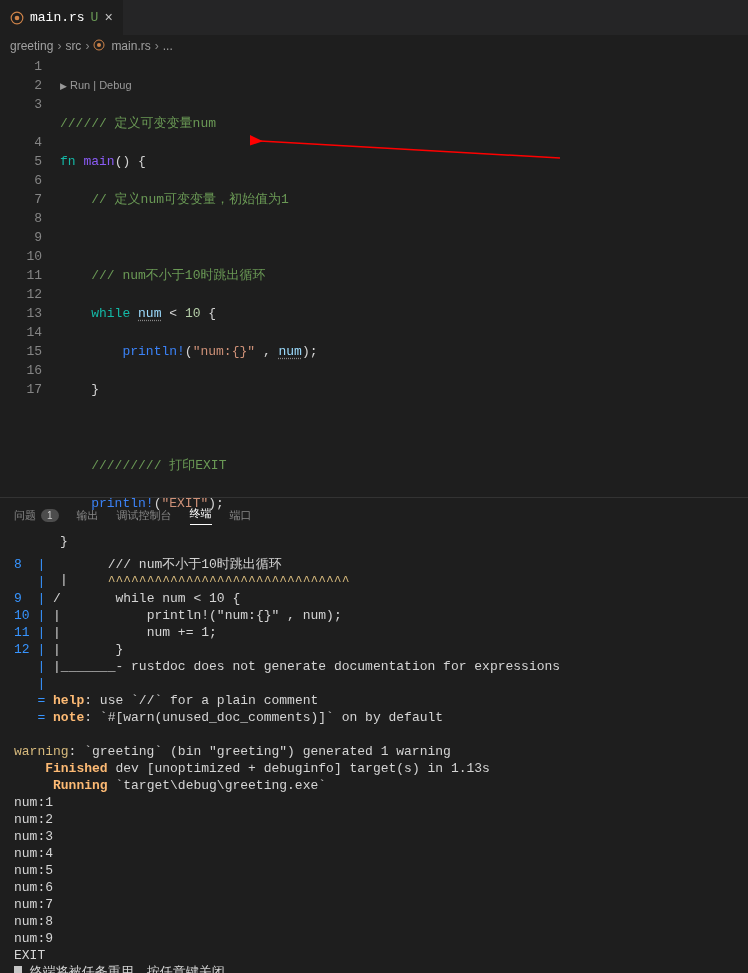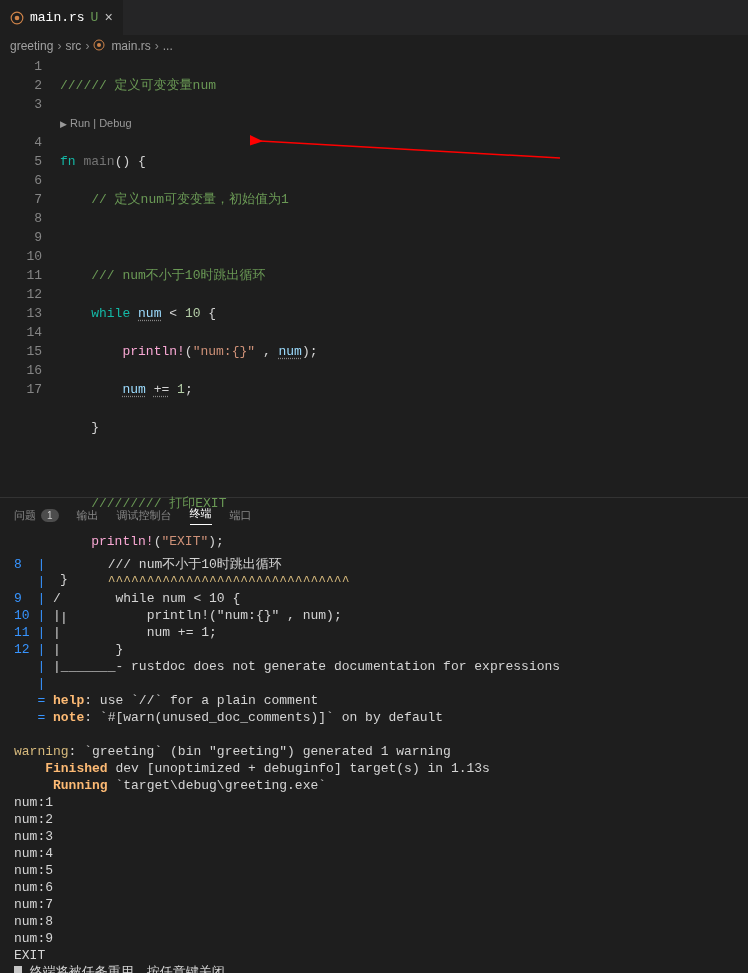--- a/index.html
+++ b/index.html
@@ -67,27 +67,27 @@
 }
 .code-line { height: 19px; }
 .codelens {
   color: #999999;
   font-size: 11px;
   font-family: 'Segoe UI', sans-serif;
 }
 .codelens .play { font-size: 9px; }
 .comment { color: #6a9955; }
 .keyword { color: #14b8a6; }
-.function { color: #737373; }
+.function { color: #8b5cf6; }
 .string { color: #ce9178; }
 .number { color: #b5cea8; }
 .type { color: #4ec9b0; }
 .variable { color: #9cdcfe; }
 .punct { color: #d4d4d4; }
-.macro { color: #f9a8d4; }
+.macro { color: #3b82f6; }
 .operator { color: #d4d4d4; }
 .underline { text-decoration: underline dotted #888; text-underline-offset: 3px; }
 .arrow {
   position: absolute;
   top: 76px;
   left: 250px;
   pointer-events: none;
 }
 .panel {
   border-top: 1px solid #333;
@@ -183,29 +183,28 @@
       <div>10</div>
       <div>11</div>
       <div>12</div>
       <div>13</div>
       <div>14</div>
       <div>15</div>
       <div>16</div>
       <div>17</div>
   </div>
   <div class="code">
+<div class="code-line codelens"><span class="play">▶</span> <span>Run | Debug</span></div>
 <div class="code-line"><span class="comment">////// 定义可变变量num</span></div>
-<div class="code-line codelens"><span class="play">▶</span> <span>Run | Debug</span></div>
 <div class="code-line"><span class="keyword">fn</span> <span class="function">main</span><span class="punct">() {</span></div>
 <div class="code-line">    <span class="comment">// 定义num可变变量，初始值为1</span></div>
 <div class="code-line"></div>
 <div class="code-line">    <span class="comment">/// num不小于10时跳出循环</span></div>
 <div class="code-line">    <span class="keyword">while</span> <span class="variable underline">num</span> <span class="operator">&lt;</span> <span class="number">10</span> <span class="punct">{</span></div>
 <div class="code-line">        <span class="macro">println!</span><span class="punct">(</span><span class="string">"num:{}"</span> <span class="punct">,</span> <span class="variable underline">num</span><span class="punct">);</span></div>
-<div class="code-line">        <span class="variable underline">num</span> <span class="operator underline">+=</span> <span class="number">1</span><span class="punct">;</span></div>
 <div class="code-line">    <span class="punct">}</span></div>
 <div class="code-line"></div>
 <div class="code-line">    <span class="comment">///////// 打印EXIT</span></div>
 <div class="code-line">    <span class="macro">println!</span><span class="punct">(</span><span class="string">"EXIT"</span><span class="punct">);</span></div>
 <div class="code-line"><span class="punct">}</span></div>
 <div class="code-line"><span class="punct">|</span></div>
   </div>
 </div>
 
 <div class="panel">

